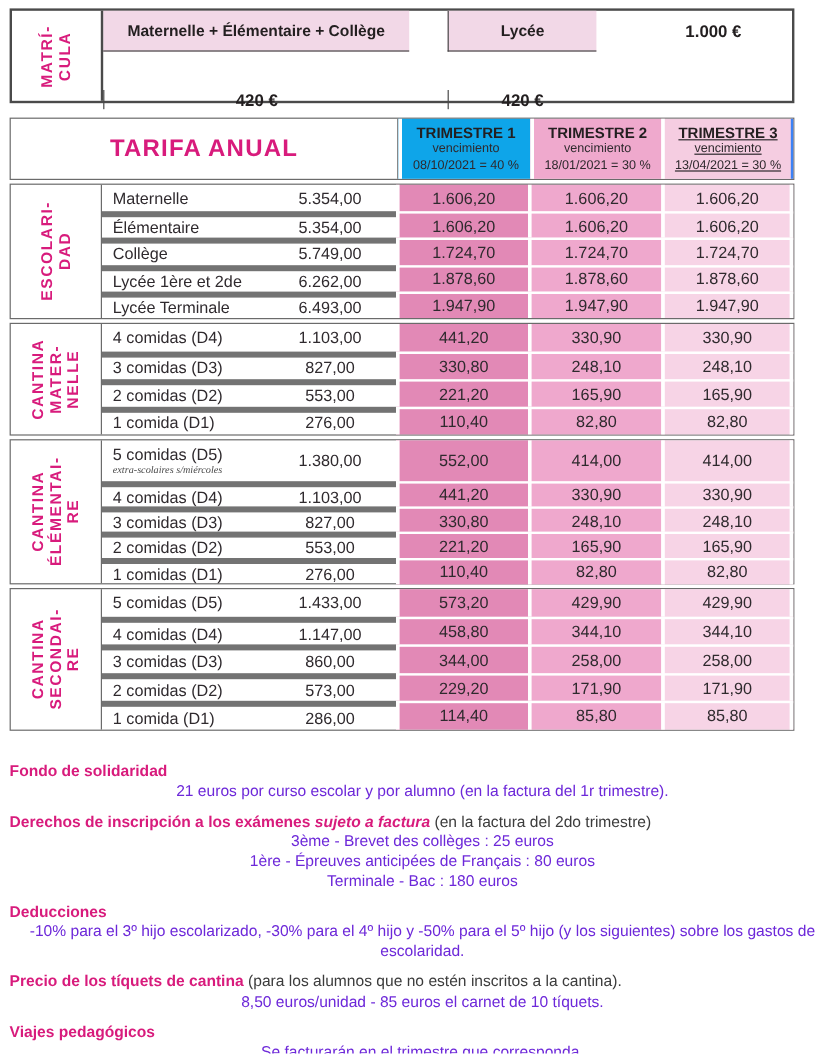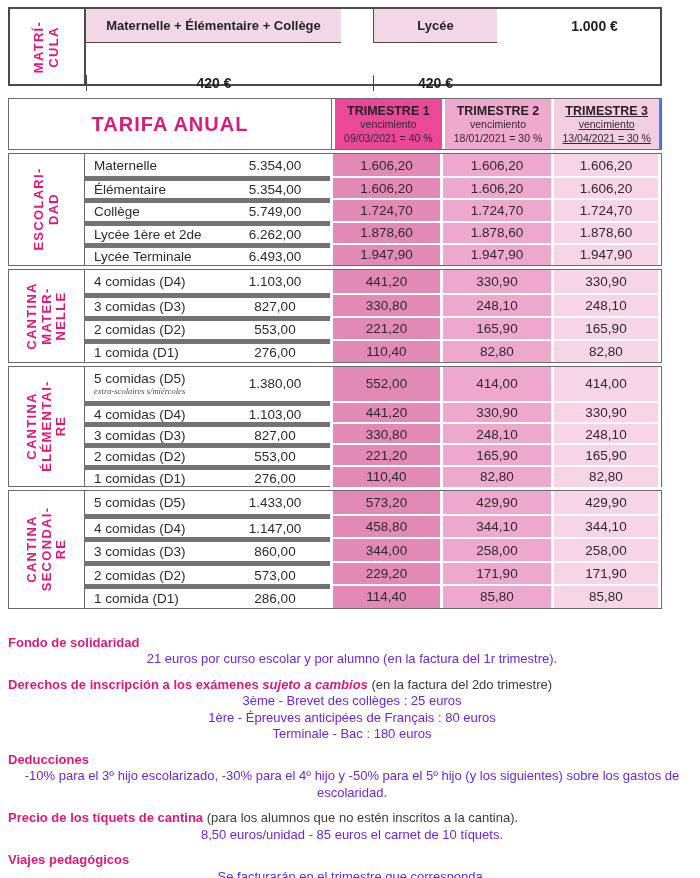--- a/index.html
+++ b/index.html
@@ -23,21 +23,21 @@
   .mat-h.b,.mat-v.b{border-left:1.5px solid #4a4a4a;}
   .mat-h .two span{display:block;line-height:1.2;font-size:12.5px;}
   .mat-v{display:flex;align-items:center;justify-content:center;font-weight:bold;font-size:14px;color:#231f20;box-sizing:border-box;}
 
   
   .thead{display:flex;width:654px;height:52px;border:1px solid #6b6b6b;box-sizing:border-box;margin-bottom:3px;}
   .title-box{width:324px;border-right:1px solid #6b6b6b;box-sizing:border-box;display:flex;align-items:center;justify-content:center;}
   .ttitle{color:#d81b7c;font-weight:bold;font-size:20px;letter-spacing:1px;}
   .tcell{width:110px;box-sizing:border-box;text-align:center;border-left:3px solid #ffffff;padding-top:5px;}
   .tcell.c3{border-right:2px solid #3b82f6;text-decoration:underline;}
-  .tcell.h1{background:#ec4899;}
+  .tcell.h1{background:#0ea5e9;}
   .tcell.h2{background:#efa9cd;}
   .tcell.h3{background:#f5cde1;}
   .tname{font-weight:bold;font-size:12.5px;color:#231f20;}
   .tsub{font-size:10.5px;line-height:1.3;color:#2f2a2e;}
 
   
   .section{display:flex;width:654px;border:1px solid #6b6b6b;box-sizing:border-box;margin-bottom:3px;}
   .side{width:77px;border-right:1px solid #6b6b6b;box-sizing:border-box;}
   .rows{flex:1;}
   .trow{display:grid;grid-template-columns:135px 110px 110px 111px 110px;}
@@ -86,21 +86,21 @@
     </div>
   </div>
 
   <div class="thead">
     <div class="title-box">
       <span class="ttitle">TARIFA ANUAL</span>
     </div>
     <div class="tcell h1 c1">
       <div class="tname">TRIMESTRE 1</div>
       <div class="tsub">vencimiento</div>
-      <div class="tsub">09/03/2021 = 40 %</div>
+      <div class="tsub">08/10/2021 = 40 %</div>
     </div>
     <div class="tcell h2 c2">
       <div class="tname">TRIMESTRE 2</div>
       <div class="tsub">vencimiento</div>
       <div class="tsub">18/01/2021 = 30 %</div>
     </div>
     <div class="tcell h3 c3">
       <div class="tname">TRIMESTRE 3</div>
       <div class="tsub">vencimiento</div>
       <div class="tsub">13/04/2021 = 30 %</div>
@@ -294,21 +294,21 @@
 
   <div class="notes">
 
     <div class="note">
       <div><span class="nh">Fondo de solidaridad</span></div>
       <div class="nline">21 euros por curso escolar y por alumno (en la factura del 1r trimestre).</div>
     </div>
 
     <div class="note">
       <div>
-        <span class="nh">Derechos de inscripción a los exámenes </span><span class="nh-em">sujeto a cambios</span><span class="nsuffix"> (en la factura del 2do trimestre)</span>
+        <span class="nh">Derechos de inscripción a los exámenes </span><span class="nh-em">sujeto a factura</span><span class="nsuffix"> (en la factura del 2do trimestre)</span>
       </div>
       <div class="nline">3ème - Brevet des collèges : 25 euros</div>
       <div class="nline">1ère - Épreuves anticipées de Français : 80 euros</div>
       <div class="nline">Terminale - Bac : 180 euros</div>
     </div>
 
     <div class="note">
       <div><span class="nh">Deducciones</span></div>
       <div class="nline">-10% para el 3º hijo escolarizado, -30% para el 4º hijo y -50% para el 5º hijo (y los siguientes) sobre los gastos de escolaridad.</div>
     </div>

